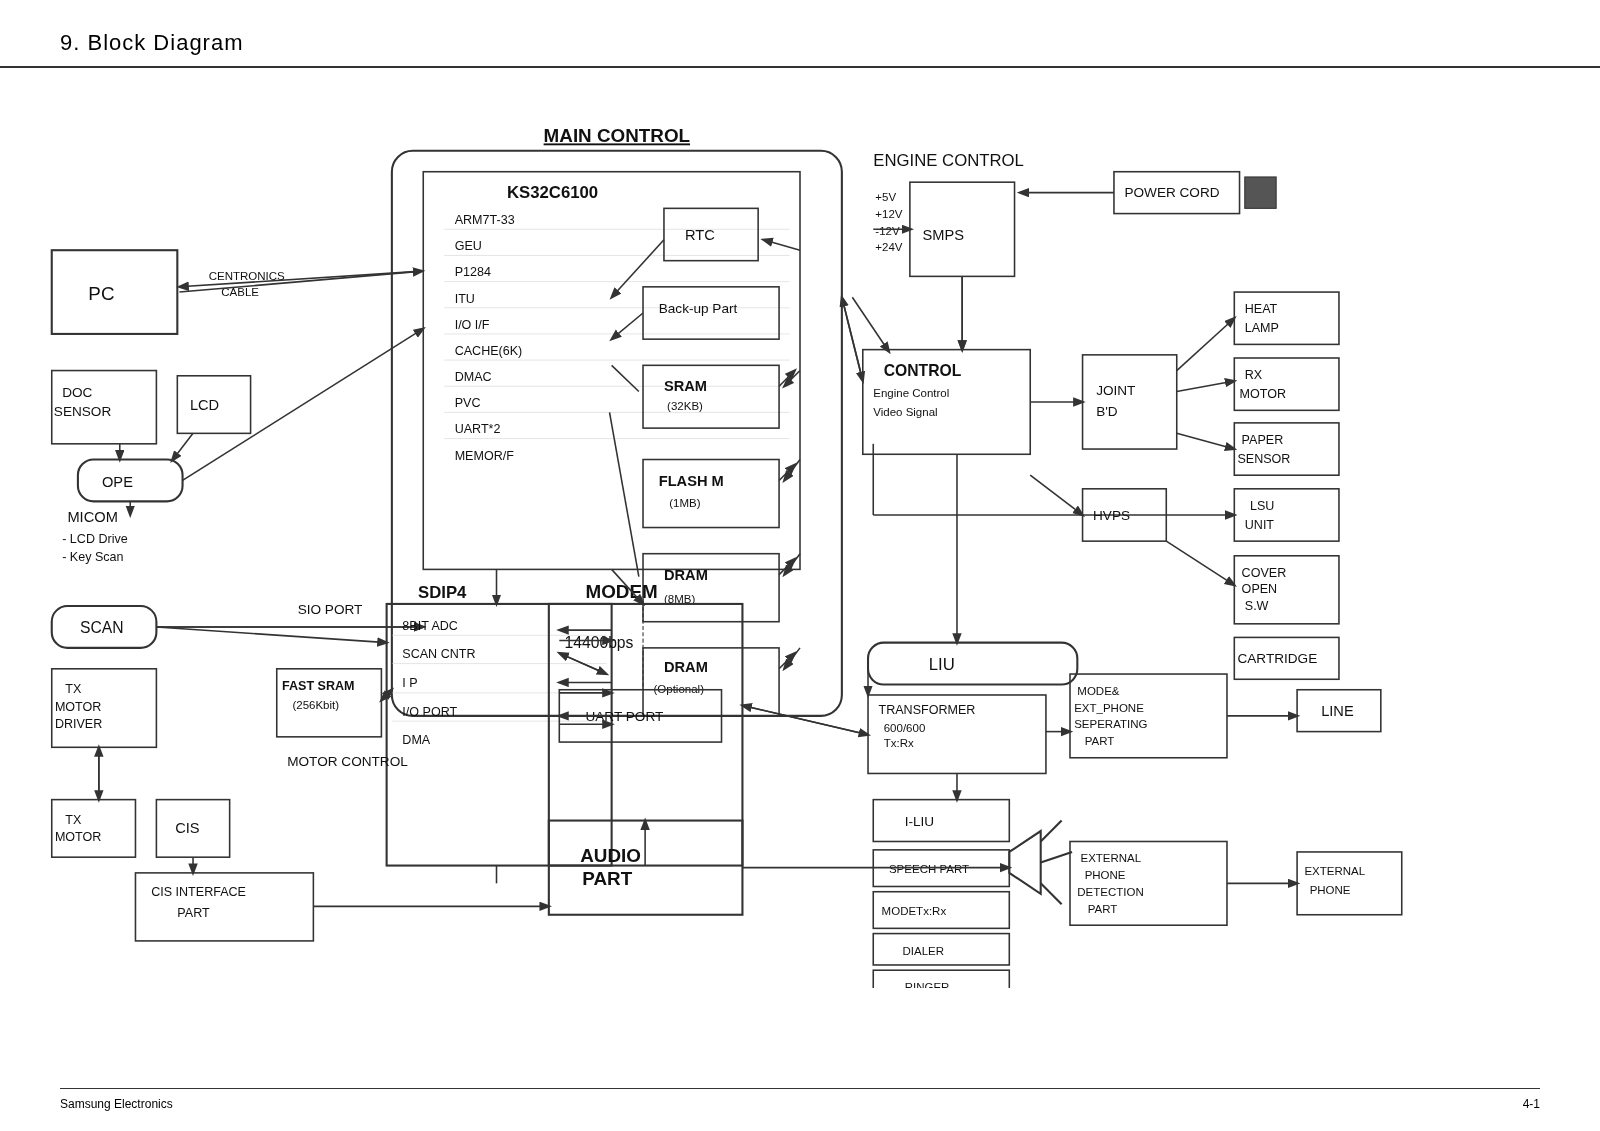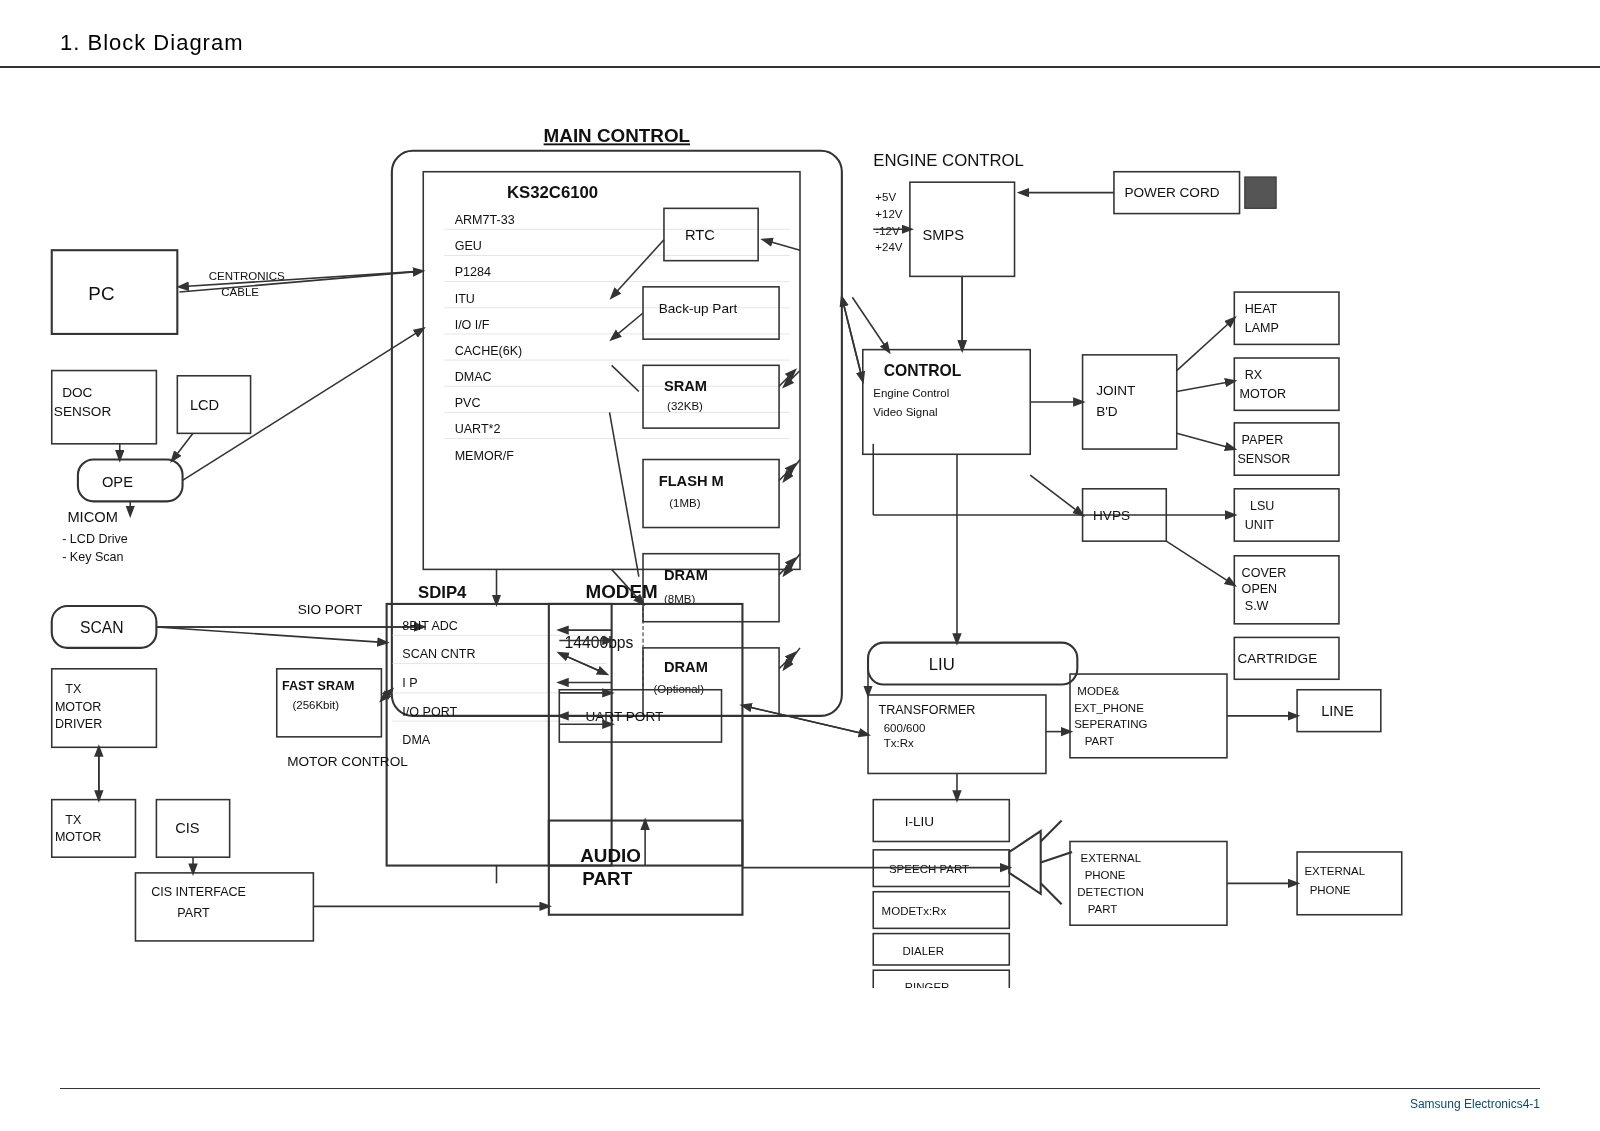--- a/index.html
+++ b/index.html
@@ -31,32 +31,32 @@
       left: 0;
       width: 100%;
       height: 900px;
     }
     .page-footer {
       position: absolute;
       bottom: 20px;
       left: 60px;
       right: 60px;
       display: flex;
-      justify-content: flex-end;
+      justify-content: space-between;
       font-size: 12px;
-      color: #0c4a6e;
+      color: #000000;
       border-top: 1px solid #333;
       padding-top: 8px;
     }
   </style>
 </head>
 <body>
 
 <div class="page-header">
-  <h1>1.  Block Diagram</h1>
+  <h1>9.  Block Diagram</h1>
 </div>
 
 <div class="diagram-area">
 <svg class="block-diagram" viewBox="0 0 1500 860" xmlns="http://www.w3.org/2000/svg">
   <defs>
     <marker id="arrow" markerWidth="8" markerHeight="8" refX="6" refY="3" orient="auto">
       <path d="M0,0 L0,6 L8,3 z" fill="#333"></path>
     </marker>
     <marker id="arrow-rev" markerWidth="8" markerHeight="8" refX="2" refY="3" orient="auto">
       <path d="M8,0 L8,6 L0,3 z" fill="#333"></path>

